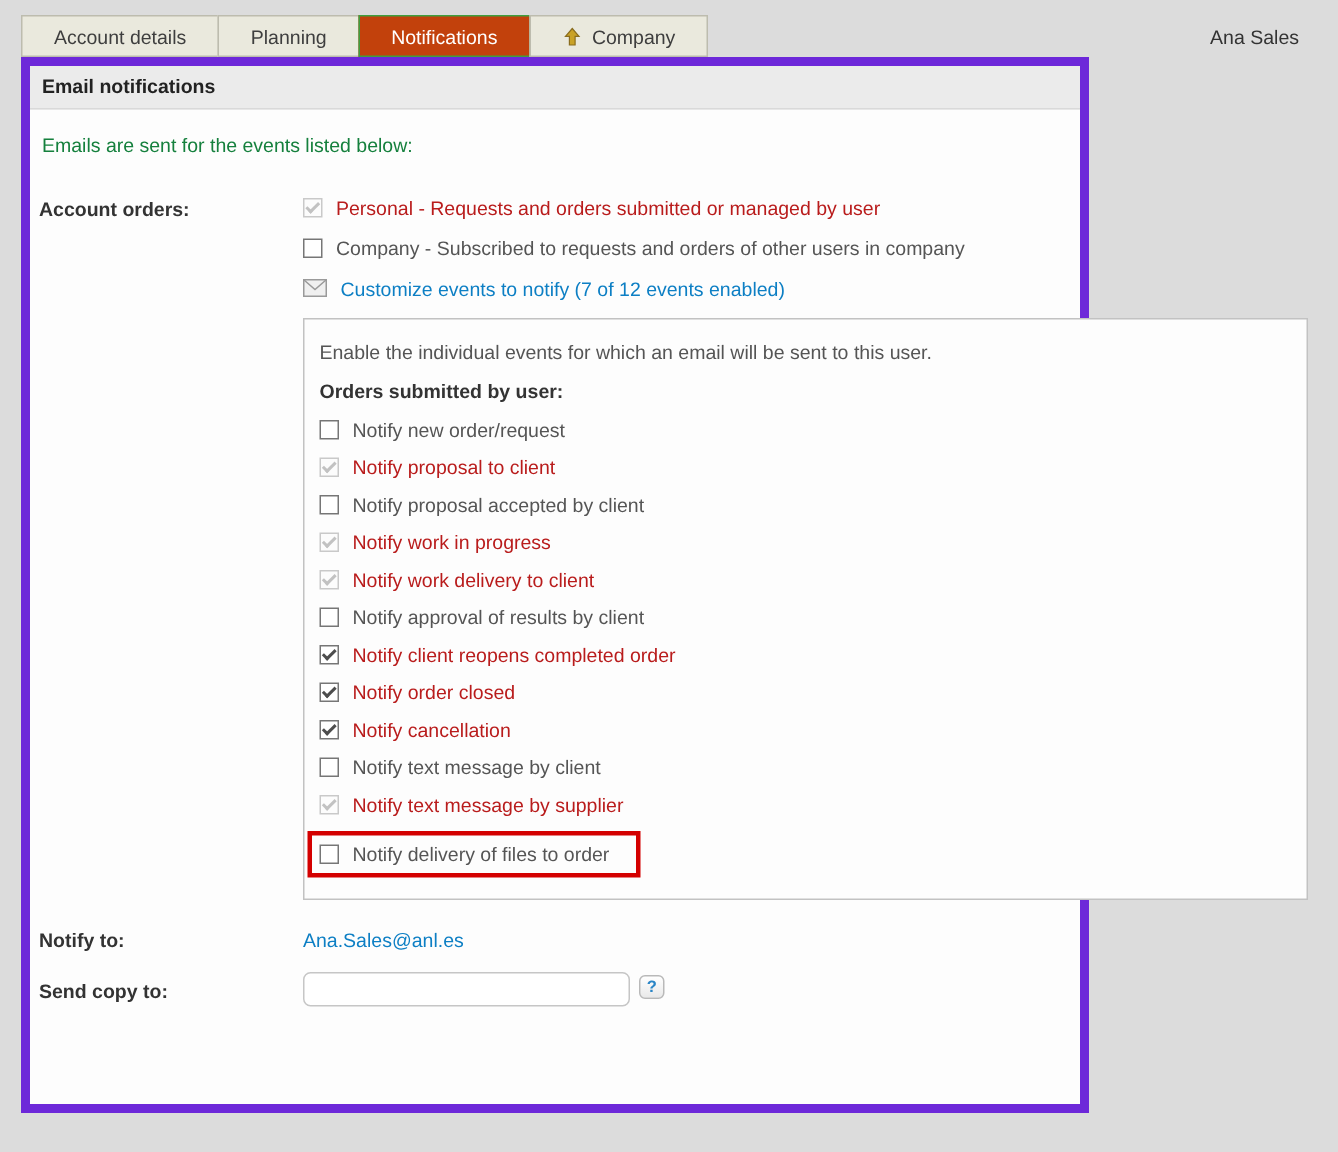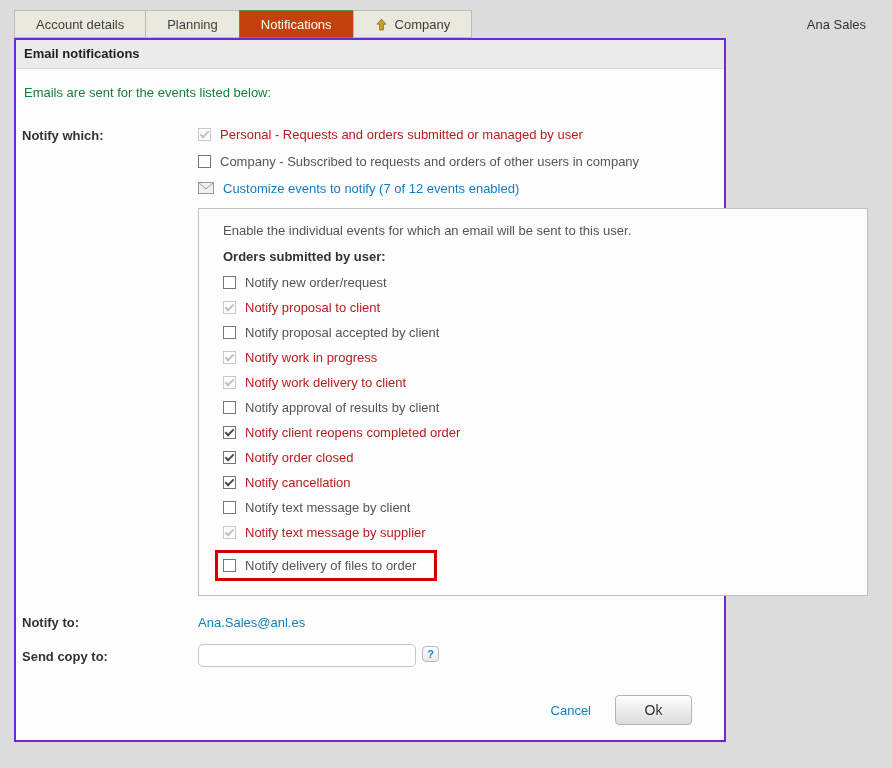--- a/index.html
+++ b/index.html
@@ -13,21 +13,21 @@
     height:28px;line-height:27px;padding:0 21px;background:#eae9dd;
     border:1px solid #bdbcae;margin-right:-1px;font-size:13px;color:#3e3e3e;
     box-sizing:border-box;cursor:pointer;white-space:nowrap;
   }
   .tab.active{background:#c2410c;border-color:#3f9f3f;color:#fff;}
   .tab.with-icon{display:flex;align-items:center;gap:7px;}
   .user-name{margin-left:auto;align-self:center;font-size:13px;color:#333;padding-right:12px;}
   
   .panel{
     position:absolute;top:38px;left:14px;width:712px;height:704px;
-    background:#fdfdfd;border:2px solid #6d28d9;box-sizing:border-box;
+    background:#fdfdfd;border:6px solid #6d28d9;box-sizing:border-box;
   }
   .panel-header{
     height:28px;line-height:28px;background:#ebebeb;border-bottom:1px solid #d9d9d9;
     padding-left:8px;font-weight:bold;font-size:13px;color:#222;
   }
   .content{padding:16px 12px 0 6px;}
   .intro{font-size:13px;color:#15803d;margin:0 0 0 2px;}
   .form-row{display:flex;margin-top:27px;}
   .row-label{width:176px;flex:none;font-weight:bold;font-size:13px;color:#333;padding-top:1px;}
   
@@ -44,21 +44,21 @@
   .cb.disabled{border-color:#c9c9c9;background:#fcfcfc;cursor:default;}
   .cb.checked.disabled::after{border-color:#c2c2c2;}
   .cb-label{margin-left:9px;font-size:13px;white-space:nowrap;}
   .cb-label.gray{color:#555;}
   .cb-label.green{color:#b91c1c;}
   .link{color:#0d7fc4;font-size:13px;cursor:pointer;text-decoration:none;}
   .envelope{flex:none;display:inline-block;line-height:0;}
   
   .events-box{
     width:670px;box-sizing:border-box;border:1px solid #c2c2c2;background:#fdfdfd;
-    padding:12px 12px 14px 24px;margin-top:10px;
+    padding:12px 12px 14px 10px;margin-top:10px;
   }
   .box-intro{font-size:13px;color:#555;margin:2px 0 11px 0;}
   .group-label{font-weight:bold;font-size:13px;color:#333;margin-bottom:11px;}
   .event-row{display:flex;align-items:center;height:14px;margin-bottom:11px;}
   .event-row.highlighted{
     border:3px solid #d40000;padding:5px 18px 5px 5px;margin-left:-8px;
     width:fit-content;height:auto;margin-bottom:0;
   }
   
   .form-row.simple{margin-top:18px;align-items:center;}
@@ -101,21 +101,21 @@
     <div class="user-name">Ana Sales</div>
   </div>
 
   <div class="panel">
     <div class="panel-header">Email notifications</div>
 
     <div class="content">
       <p class="intro">Emails are sent for the events listed below:</p>
 
       <div class="form-row">
-        <div class="row-label">Notify which:</div>
+        <div class="row-label">Account orders:</div>
         <div>
 
           <div class="option-row">
             <span class="cb checked disabled"></span>
             <span class="cb-label green">Personal - Requests and orders submitted or managed by user</span>
           </div>
 
           <div class="option-row">
             <span class="cb unchecked"></span>
             <span class="cb-label gray">Company - Subscribed to requests and orders of other users in company</span>
@@ -192,19 +192,15 @@
         <div class="row-label">Notify to:</div>
         <a class="link">Ana.Sales@anl.es</a>
       </div>
 
       <div class="form-row copy">
         <div class="row-label">Send copy to:</div>
         <input class="text-input" type="text" value="" style="">
         <span class="help-icon">?</span>
       </div>
 
-      <div class="footer">
-        <span class="link">Cancel</span>
-        <button class="ok-button">Ok</button>
-      </div>
     </div>
   </div>
 </div>
 
 </body></html>

